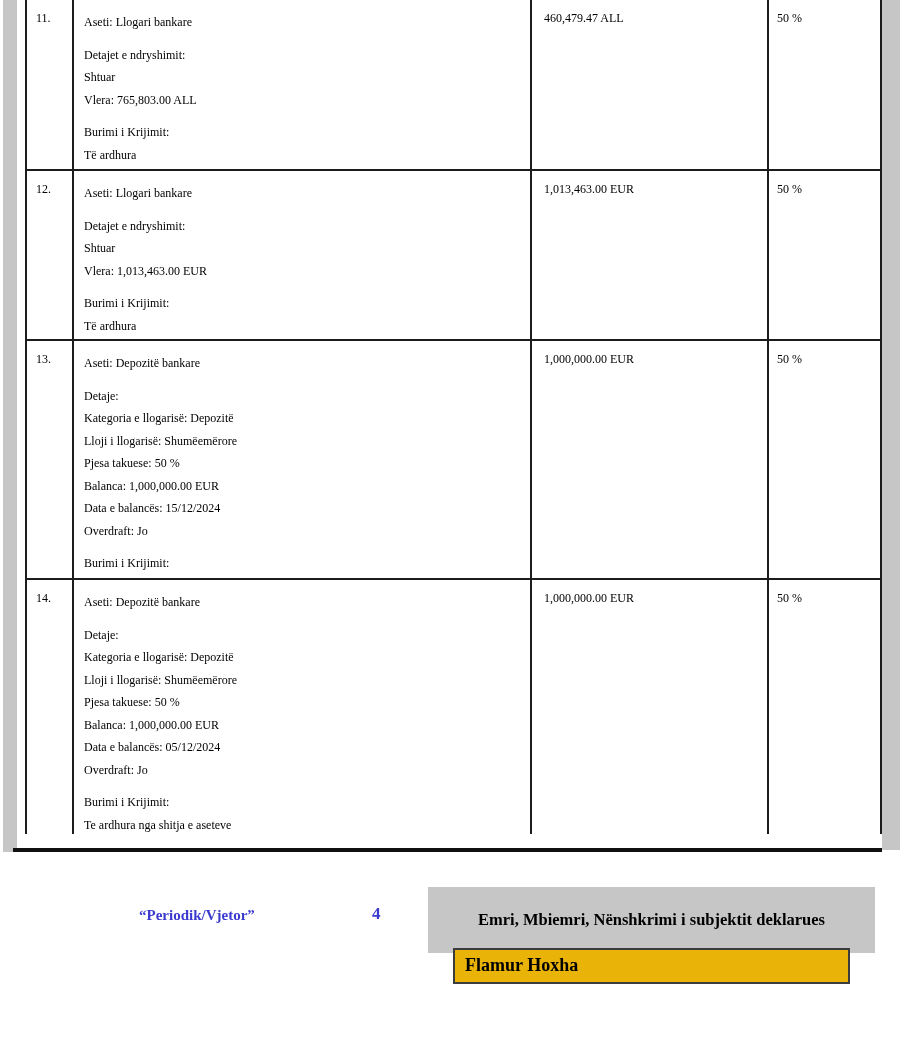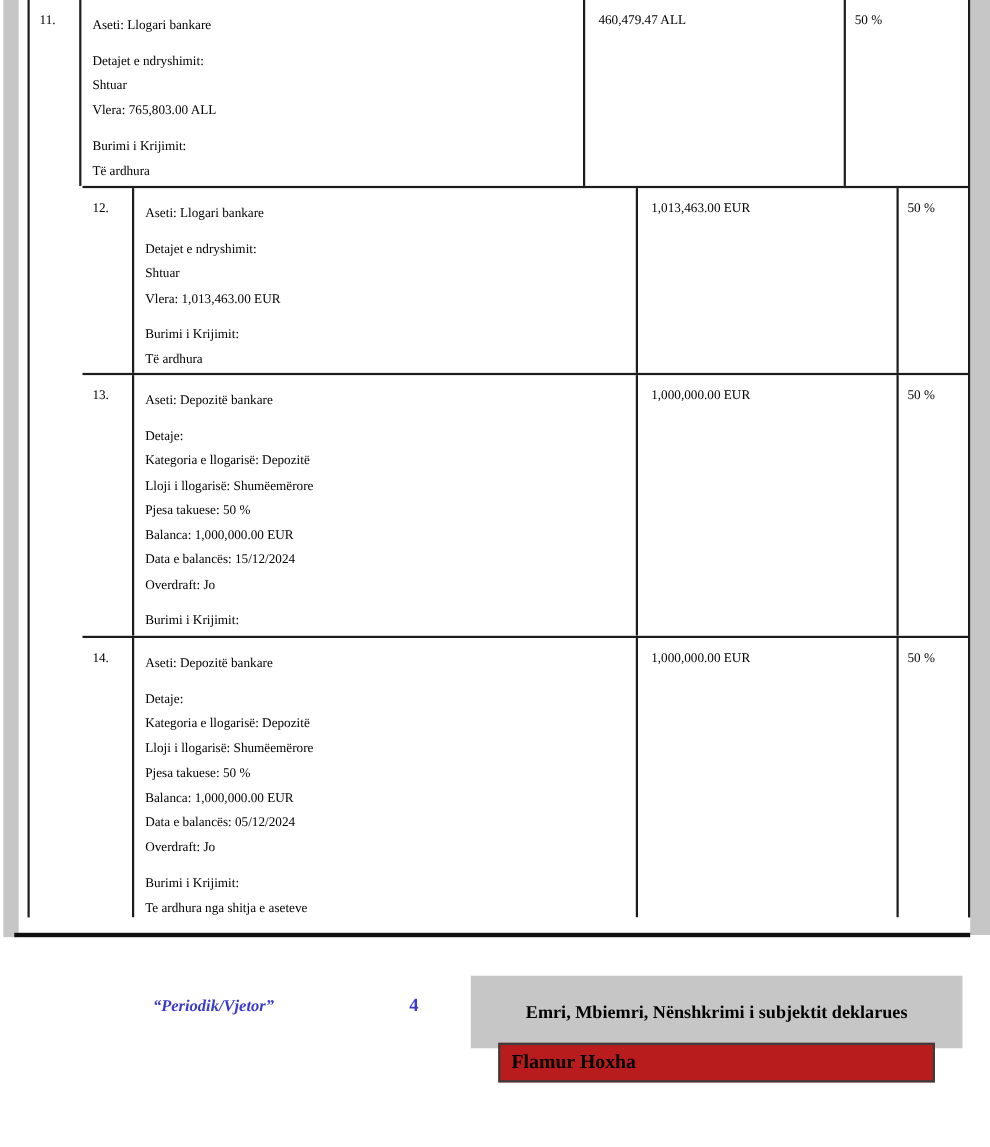--- a/index.html
+++ b/index.html
@@ -16,51 +16,51 @@
   #edge-right { left: 882px; top: 0; width: 18px; height: 850px; }
   #table-bottom-bar { position: absolute; left: 13px; top: 848px; width: 869px; height: 4px; background: #101010; }
 
   #assets-table {
     position: absolute; left: 25px; top: 0; width: 857px;
     border-left: 2px solid var(--border_black, #1c1c1c);
     border-right: 2px solid var(--border_black, #1c1c1c);
     box-sizing: border-box;
   }
   .row { display: grid; grid-template-columns: 47px 458px 237px 1fr; box-sizing: border-box; overflow: hidden; }
-  .row + .row { border-top: 2px solid var(--border_black, #1c1c1c); margin-left: 48px; }
+  .row + .row { border-top: 2px solid var(--border_black, #1c1c1c); }
   .cell { box-sizing: border-box; font-size: 12px; overflow: hidden; }
   .cell.num    { border-right: 2px solid var(--border_black, #1c1c1c); padding: 11px 0 0 9px; }
   .cell.desc   { border-right: 2px solid var(--border_black, #1c1c1c); padding: 11px 8px 16px 10px; }
   .cell.desc p { margin: 0 0 10px 0; line-height: 22.5px; white-space: pre-line; }
   .cell.amount { border-right: 2px solid var(--border_black, #1c1c1c); padding: 11px 0 0 12px; }
   .cell.share  { padding: 11px 0 0 8px; }
 
   #period-label {
     position: absolute; left: 139px; top: 907px;
     color: var(--accent_blue, #3a3acf);
-    font-style: italic; font-weight: bold; font-size: 15px;
+    font-weight: bold; font-size: 15px;
     white-space: nowrap;
   }
   #page-number {
     position: absolute; left: 372px; top: 904px;
     color: var(--accent_blue, #3a3acf);
     font-weight: bold; font-size: 17px;
   }
   #signature-panel {
     position: absolute; left: 428px; top: 887px; width: 447px; height: 66px;
     background: var(--panel_gray, #c4c4c4);
     box-sizing: border-box;
   }
   #signature-panel .label {
     text-align: center; font-weight: bold; font-size: 16.5px;
     margin: 18px; padding-top: 5px; white-space: nowrap;
   }
   #signature-name-box {
     width: 397px; height: 36px; margin: 3px auto 0 auto;
-    background: #b91c1c; border: 2px solid #3c3c3c; box-sizing: border-box;
+    background: #eab308; border: 2px solid #3c3c3c; box-sizing: border-box;
     font-weight: bold; font-size: 18px; line-height: 31px; padding-left: 10px;
     font-family: "Liberation Serif", serif;
     white-space: nowrap;
   }
 </style>
 </head>
 <body>
 
 <div class="edge-strip" id="edge-left"></div>
 <div class="edge-strip" id="edge-right"></div>

